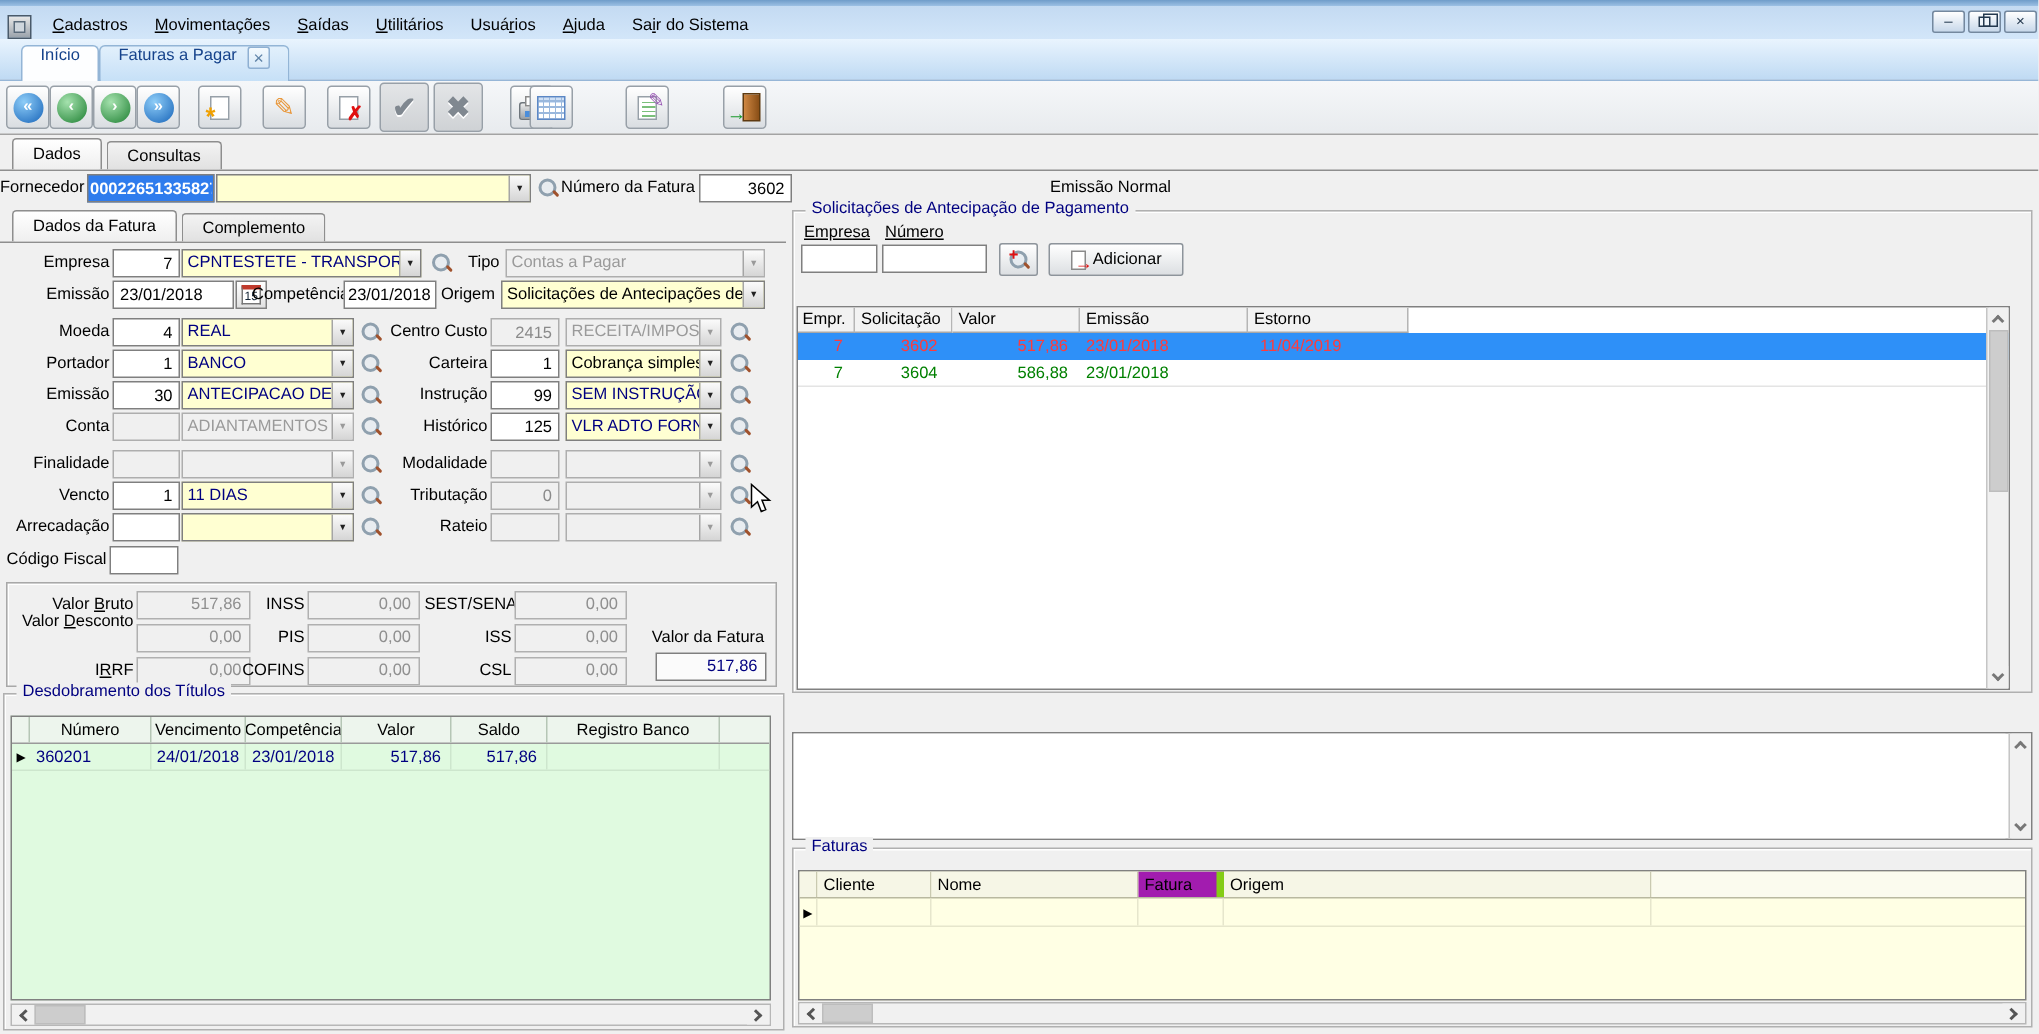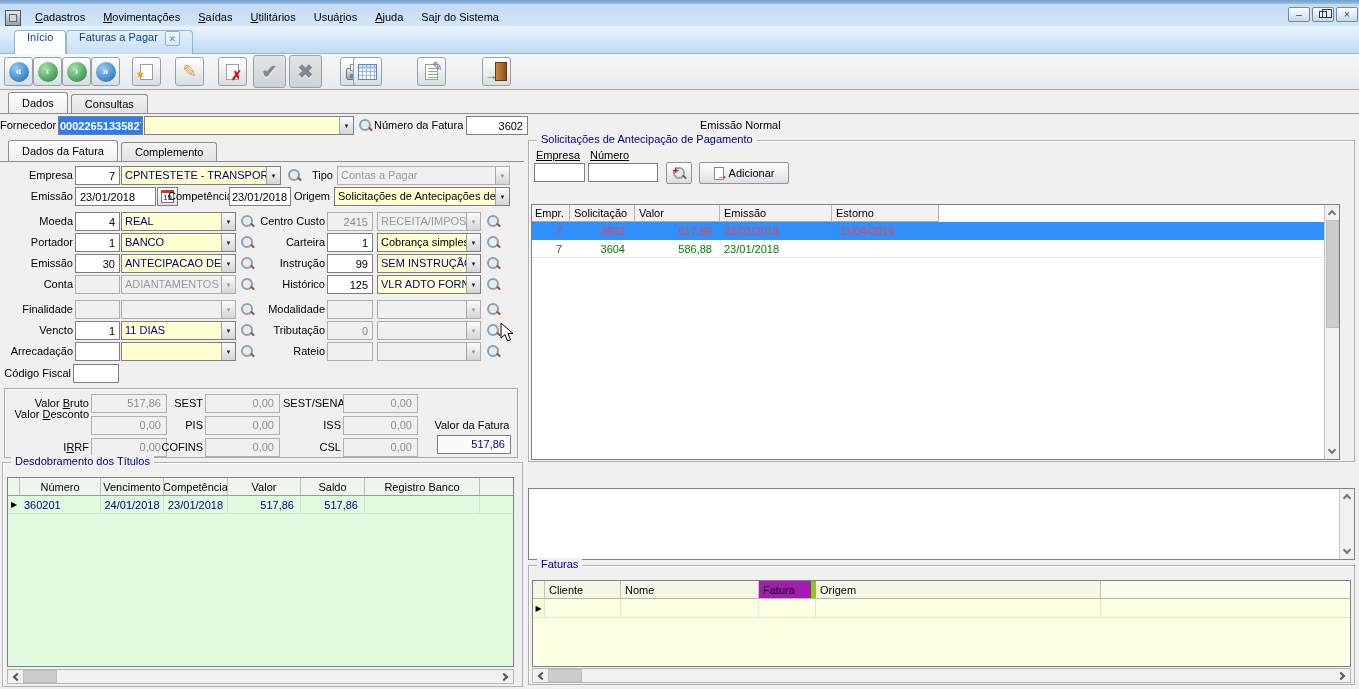--- a/index.html
+++ b/index.html
@@ -374,21 +374,21 @@
     <div class="combo dis" style="left:377px;width:104px">
         <span class="val"></span>
         <span class="cbtn"></span>
       </div>
     <span class="mag" style="left:486px"></span>
   </div>
 
   <div class="totbox">
     <span class="tlabel" style="left:0;top:5px;width:84px">Valor <u>B</u>ruto</span>
     <span class="tval" style="left:86px;top:5px;width:76px">517,86</span>
-    <span class="tlabel" style="left:160px;top:5px;width:38px">SEST</span>
+    <span class="tlabel" style="left:160px;top:5px;width:38px">INSS</span>
     <span class="tval" style="left:200px;top:5px;width:75px">0,00</span>
     <span class="tlabel" style="left:278px;top:5px;width:58px">SEST/SENAT</span>
     <span class="tval" style="left:338px;top:5px;width:75px">0,00</span>
 
     <span class="tlabel" style="left:0;top:16px;width:84px">Valor <u>D</u>esconto</span>
     <span class="tval" style="left:86px;top:27px;width:76px">0,00</span>
     <span class="tlabel" style="left:160px;top:27px;width:38px">PIS</span>
     <span class="tval" style="left:200px;top:27px;width:75px">0,00</span>
     <span class="tlabel" style="left:278px;top:27px;width:58px">ISS</span>
     <span class="tval" style="left:338px;top:27px;width:75px">0,00</span>

